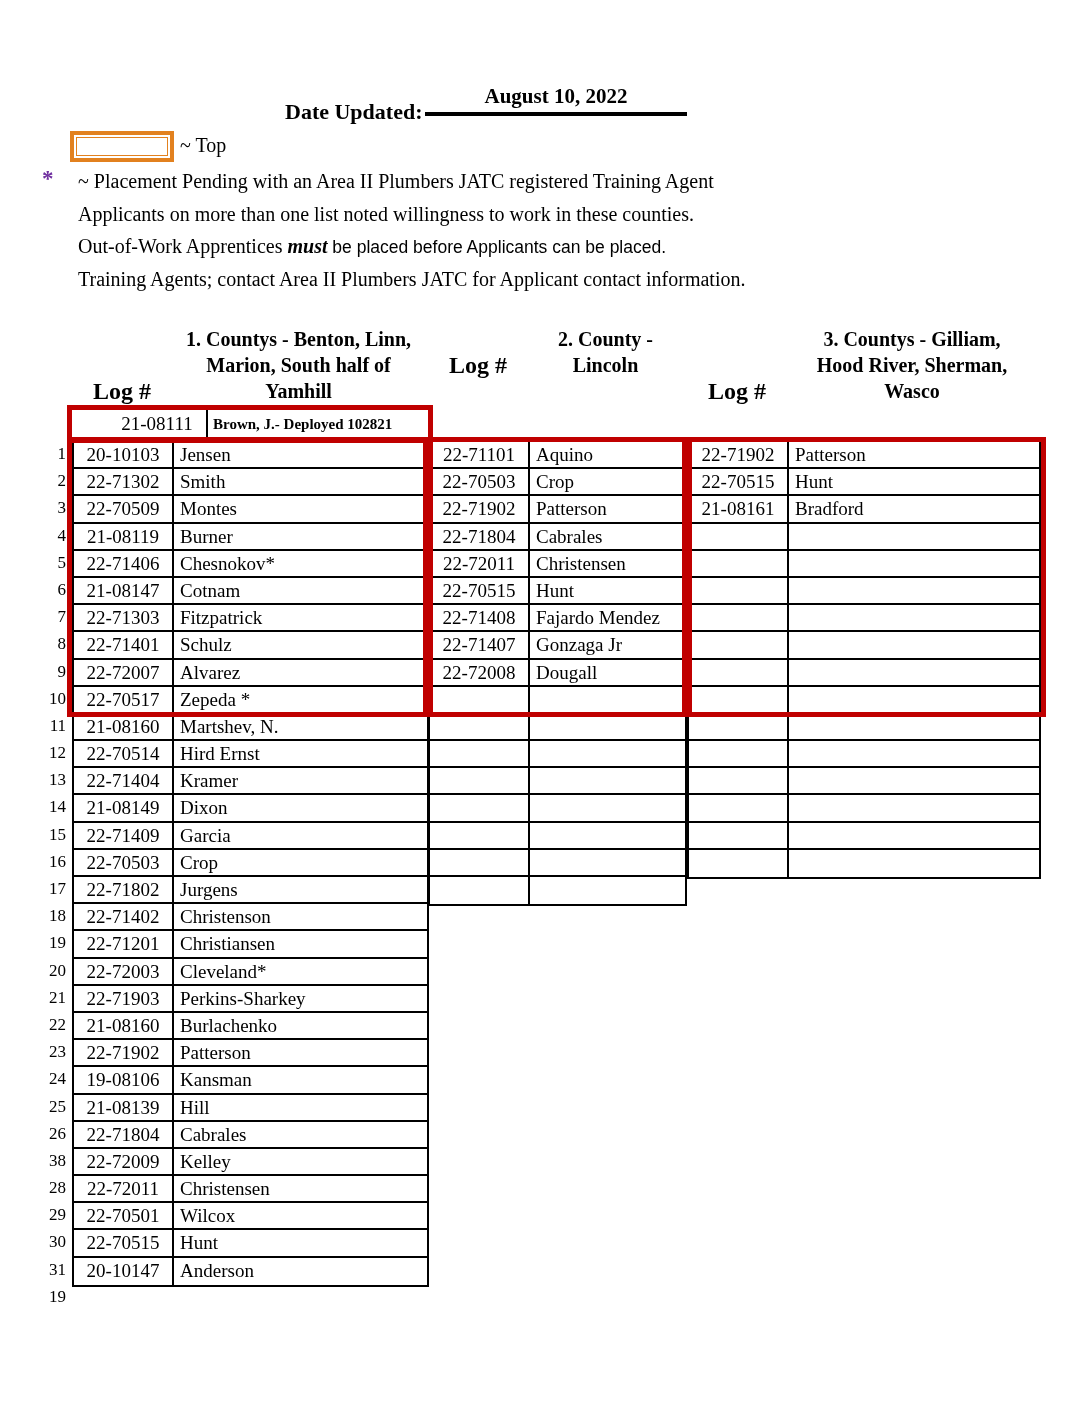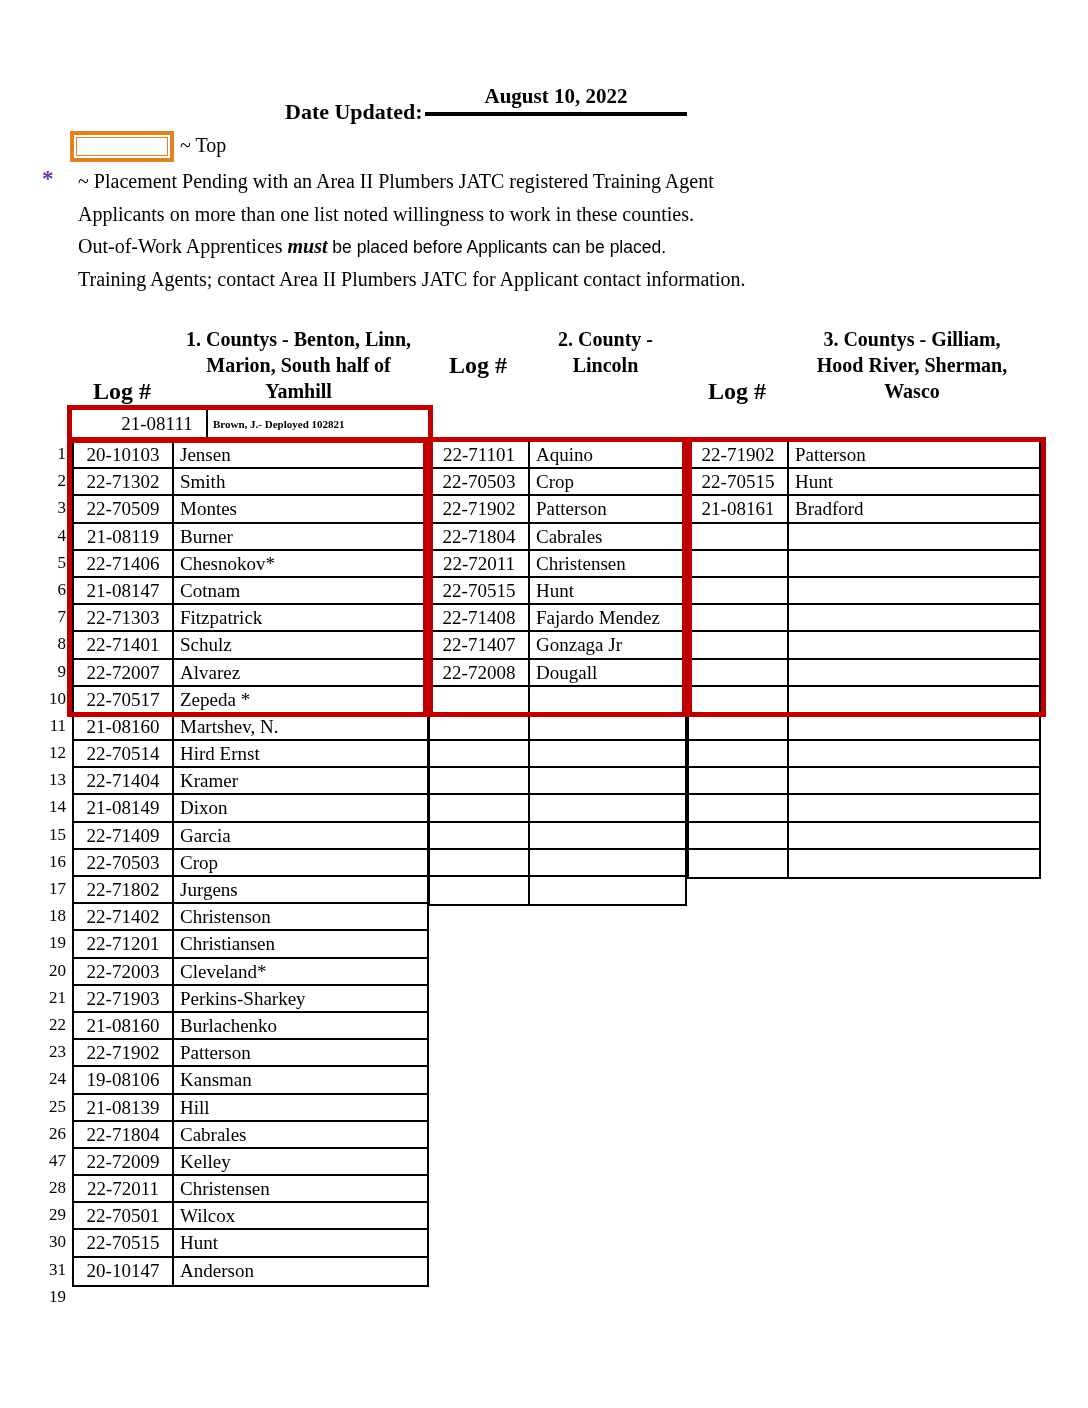--- a/index.html
+++ b/index.html
@@ -42,21 +42,21 @@
 
   
   .pre-row {
     left:72px; top:410px; width:357px; height:28px; display:flex; background:#fff;margin-left:36px;
   }
   .pre-row .c-log {
     width:100px; border-right:2px solid #000; text-align:center;
     font-size:19px; line-height:28px;
   }
   .pre-row .c-name {
-    flex:1; padding-left:5px; font-weight:bold; font-size:11px; line-height:28px;
+    flex:1; padding-left:5px; font-weight:bold; font-size:15px; line-height:28px;
   }
 
   
   .t-table { position:absolute; border:2px solid #000; background:#fff; }
   #table1 { left:72px;  top:440px; width:357px; }
   #table2 { left:428px; top:440px; width:259px; }
   #table3 { left:687px; top:440px; width:354px; }
   .t-row { height:27.2px; display:flex; border-bottom:2px solid #000; }
   .t-row:last-child { border-bottom:none; }
   .c-log {
@@ -150,21 +150,21 @@
       <div>17</div>
       <div>18</div>
       <div>19</div>
       <div>20</div>
       <div>21</div>
       <div>22</div>
       <div>23</div>
       <div>24</div>
       <div>25</div>
       <div>26</div>
-      <div>47</div>
+      <div>38</div>
       <div>28</div>
       <div>29</div>
       <div>30</div>
       <div>31</div>
       <div>19</div>
     </div>
 
   <div class="t-table" id="table1">
       <div class="t-row">
         <span class="c-log">20-10103</span>

